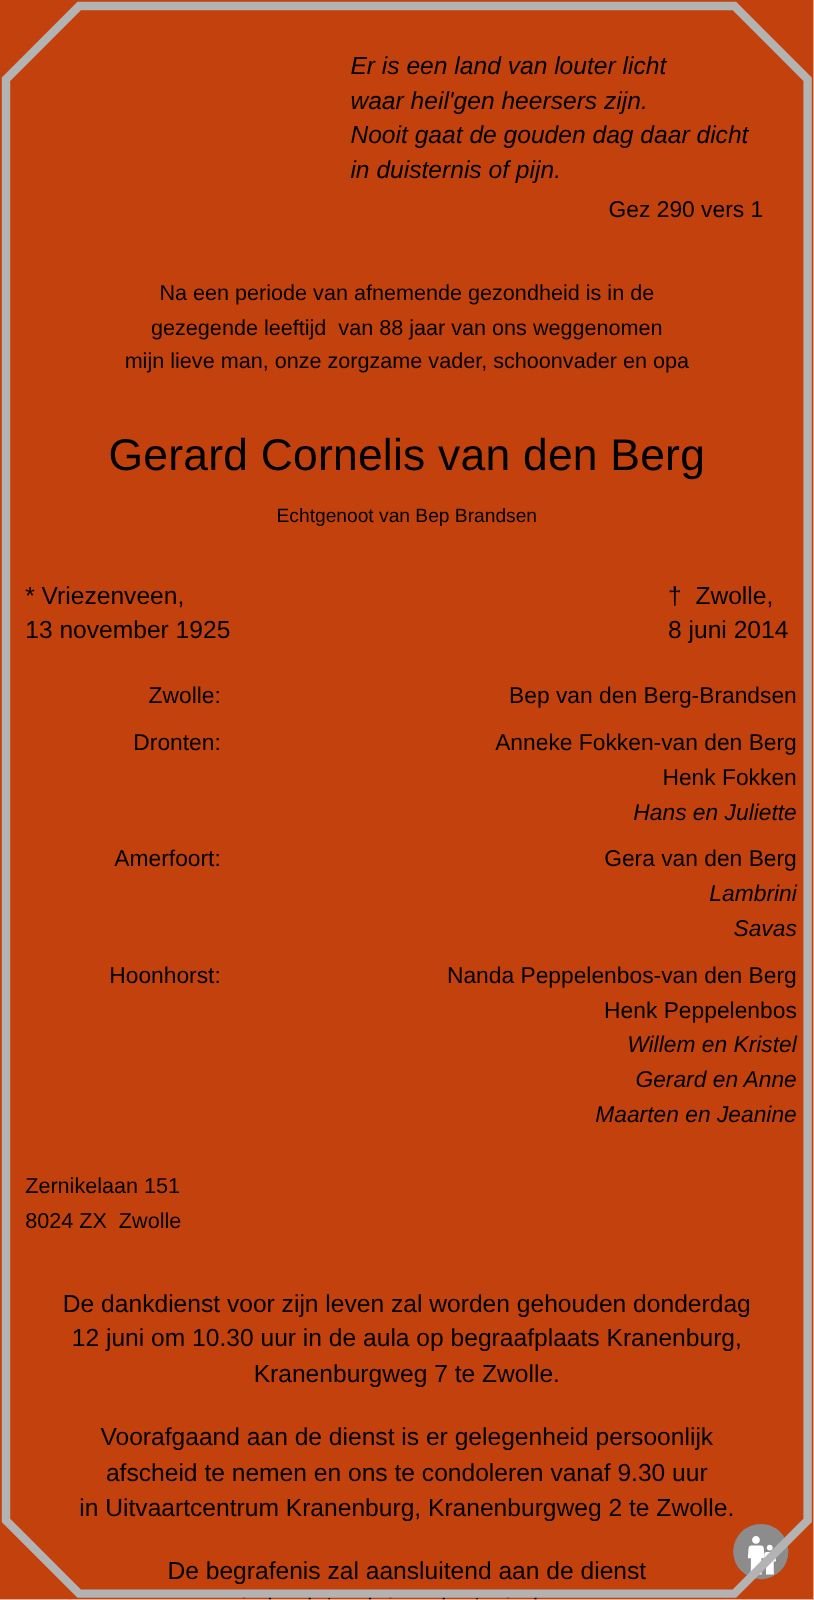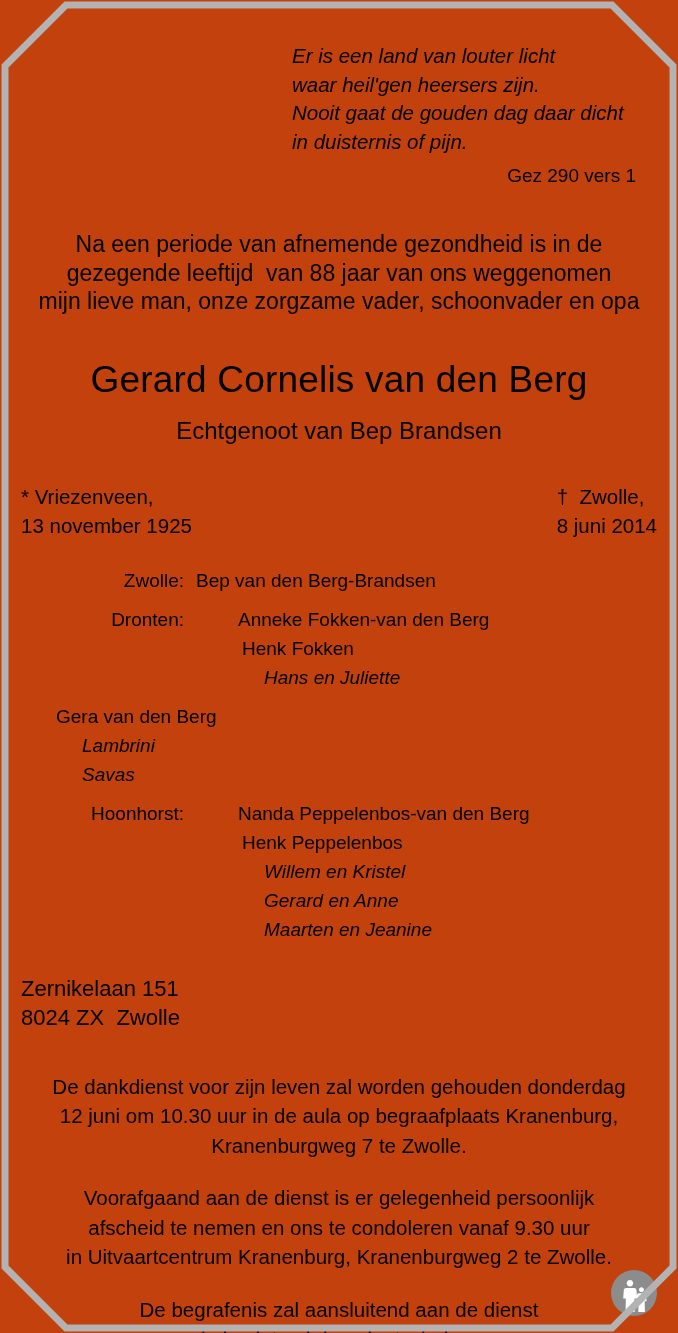--- a/index.html
+++ b/index.html
@@ -53,40 +53,40 @@
     text-align: right;
     font-size: 19px;
     line-height: 25px;
   }
 
   
   .intro {
     margin: 0;
     padding-top: 42px;
     text-align: center;
-    font-size: 23px;
+    font-size: 18px;
     line-height: 28.5px;
   }
   .intro span { display: block; white-space: pre; }
 
   
   .deceased-name {
     margin: 0;
     padding-top: 42px;
     text-align: center;
     font-size: 37px;
     line-height: 44px;
     font-weight: normal;
     letter-spacing: 0.2px;
   }
   .spouse-line {
     margin: 0;
     padding-top: 16px;
     text-align: center;
-    font-size: 24px;
+    font-size: 16px;
     line-height: 26px;
   }
 
   
   .dates {
     display: flex;
     justify-content: space-between;
     padding-top: 38px;
     font-size: 20.5px;
     line-height: 29px;
@@ -104,29 +104,29 @@
   .family-group { display: flex; align-items: flex-start; }
   .family-group + .family-group { margin-top: 10px; }
   .family-place {
     width: 182px;
     flex: 0 0 182px;
     text-align: right;
     padding-right: 12px;
     box-sizing: border-box;
     white-space: pre;
   }
-  .family-names { flex: 1 1 auto; }
+  .family-names { flex: 1 1 auto; text-align: right; }
   .fam-name { display: block; white-space: pre; }
   .fam-name.child { font-style: italic; }
 
   
   .address {
     padding-top: 30px;
     padding-left: 7px;
-    font-size: 22px;
+    font-size: 18px;
     line-height: 29px;
   }
   .address span { display: block; white-space: pre; }
 
   
   .service {
     padding-top: 40px;
     text-align: center;
     font-size: 20.5px;
     line-height: 29.5px;
@@ -193,20 +193,21 @@
         </div>
         <div class="family-group">
           <div class="family-place">Dronten:</div>
           <div class="family-names">
             <span class="fam-name" style="padding-left: 42px;">Anneke Fokken-van den Berg</span>
             <span class="fam-name" style="padding-left: 46px;">Henk Fokken</span>
             <span class="fam-name child" style="padding-left: 68px;">Hans en Juliette</span>
           </div>
         </div>
         <div class="family-group">
+          <div class="family-place">Amerfoort:</div>
           <div class="family-names">
             <span class="fam-name" style="padding-left: 42px;">Gera van den Berg</span>
             <span class="fam-name child" style="padding-left: 68px;">Lambrini</span>
             <span class="fam-name child" style="padding-left: 68px;">Savas</span>
           </div>
         </div>
         <div class="family-group">
           <div class="family-place">Hoonhorst:</div>
           <div class="family-names">
             <span class="fam-name" style="padding-left: 42px;">Nanda Peppelenbos-van den Berg</span>

